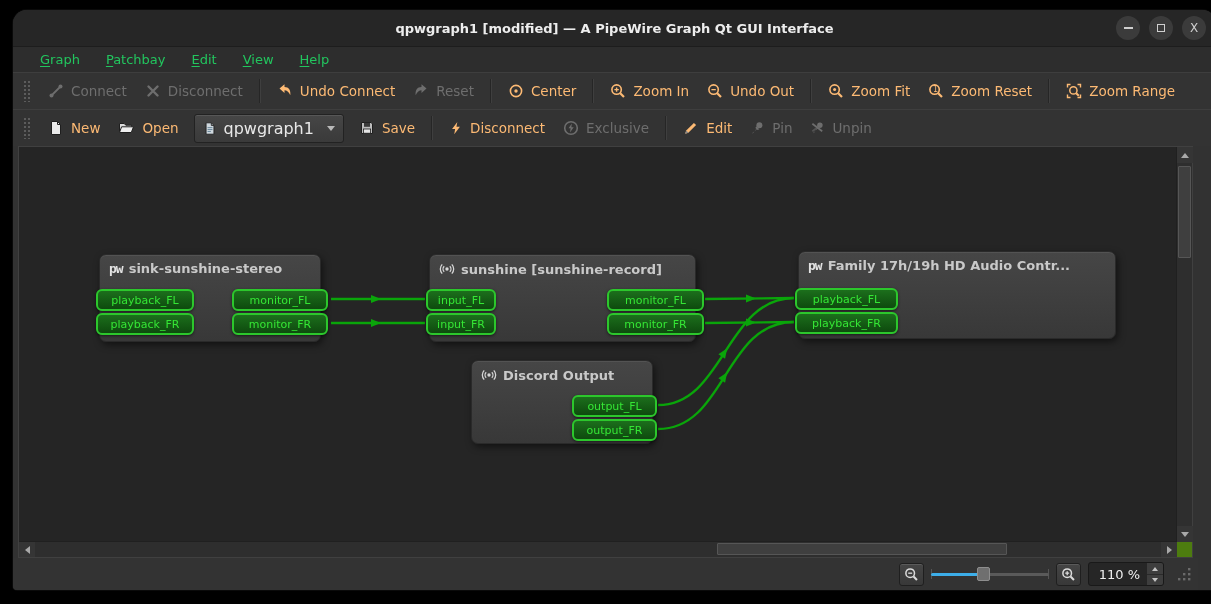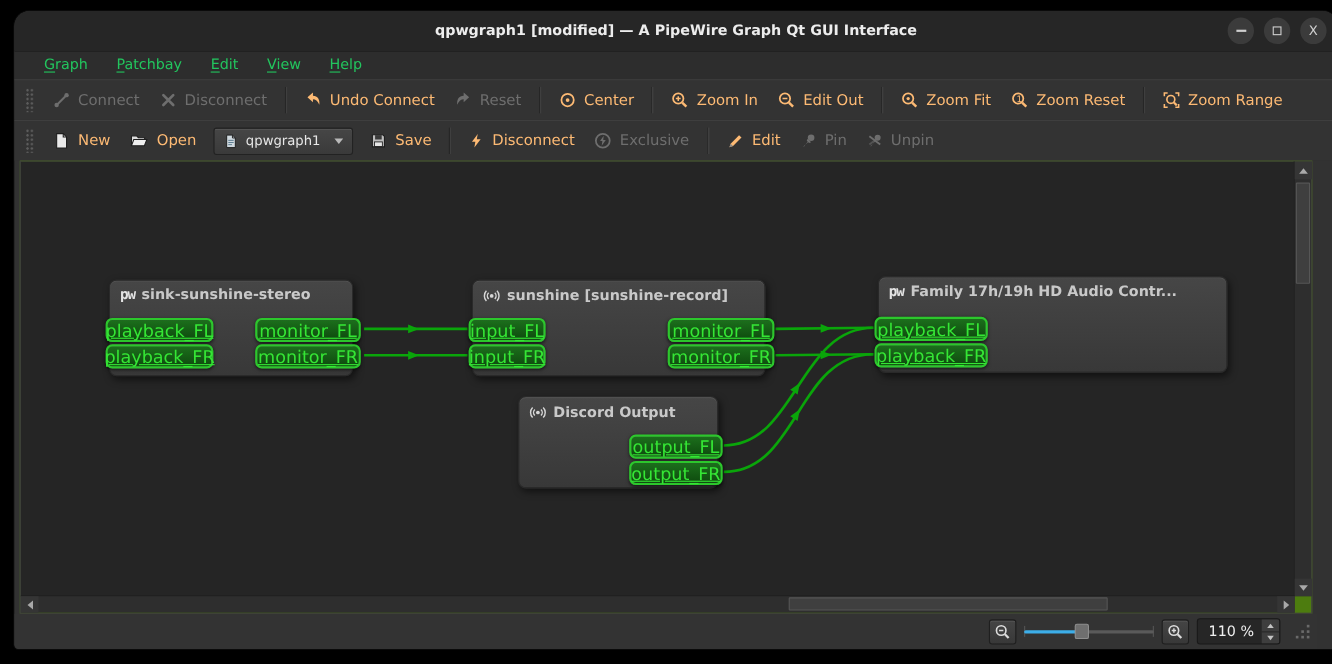--- a/index.html
+++ b/index.html
@@ -32,40 +32,40 @@
                background-image:radial-gradient(#5c5c5c 1px, transparent 1.2px);
                background-size:4px 4px; }
   .tb-btn { display:flex; align-items:center; gap:7px; padding:6px 9px; font-size:13.5px; color:#fdba74;
             border-radius:3px; white-space:nowrap; }
   .tb-btn.disabled { color:#6e6e6e; }
   .tb-btn svg { flex:0 0 auto; }
   .tb-sep { width:2px; height:24px; margin:0 7px;
             background:linear-gradient(to right,#262626 50%,#3f3f3f 50%); }
   .combobox { display:flex; align-items:center; gap:7px; margin:0 6px; padding:4px 8px;
               background:linear-gradient(#464646,#3a3a3a); border:1px solid #222;
-              box-shadow:inset 0 1px 0 #575757; border-radius:3px; color:#e8e8e8; font-size:12px; }
+              box-shadow:inset 0 1px 0 #575757; border-radius:3px; color:#e8e8e8; font-size:16px; }
   .combobox .arrow { width:0; height:0; border-left:4.5px solid transparent; border-right:4.5px solid transparent;
                      border-top:5px solid #b9b9b9; margin-left:6px; }
 
   
   .canvas-frame { position:absolute; left:5px; top:136px; width:1175px; height:412px;
                   background:#4d7c0f; border:1px solid #404040; }
   .canvas { position:absolute; left:0; top:0; width:1158px; height:395px; background:#252525; overflow:hidden; }
   .wires { position:absolute; left:0; top:0; }
 
   .node { position:absolute; background:linear-gradient(#464646,#383838); border:1px solid #2a2a2a;
           border-radius:7px; box-shadow:2px 3px 7px rgba(0,0,0,.5), inset 0 1px 0 rgba(255,255,255,.07); }
   .node-title { display:flex; align-items:center; gap:6px; padding:6px 9px; color:#c9c9c9;
                 font-size:13px; font-weight:bold; white-space:nowrap; }
   .pw-glyph { font-family:"DejaVu Sans Mono","Liberation Mono",monospace; font-weight:bold;
               font-size:13px; color:#e3e3e3; letter-spacing:-1px; }
   .port { position:absolute; height:22px; border:2px solid #2cc72c; border-radius:6px;
-          background:linear-gradient(#1c6f1c,#0e4a0e); color:#35e635; font-size:16px;
+          background:linear-gradient(#1c6f1c,#0e4a0e); color:#35e635; font-size:11px;
           display:flex; align-items:center; justify-content:center;
-          box-shadow:0 1px 3px rgba(0,0,0,.55); white-space:nowrap;text-decoration:underline; }
+          box-shadow:0 1px 3px rgba(0,0,0,.55); white-space:nowrap; }
 
   
   .vscroll { position:absolute; right:0; top:0; width:16px; height:395px; background:#2e2e2e; border-left:1px solid #202020; }
   .hscroll { position:absolute; left:0; bottom:0; width:1158px; height:16px; background:#2e2e2e; border-top:1px solid #202020; }
   .sb-thumb { position:absolute; background:#3f3f3f; border:1px solid #565656; border-radius:1px; }
   .sb-arrow { position:absolute; width:16px; height:16px; display:flex; align-items:center; justify-content:center; background:#353535; }
   .tri-up    { width:0;height:0;border-left:4px solid transparent;border-right:4px solid transparent;border-bottom:5px solid #a9a9a9; }
   .tri-down  { width:0;height:0;border-left:4px solid transparent;border-right:4px solid transparent;border-top:5px solid #a9a9a9; }
   .tri-left  { width:0;height:0;border-top:4px solid transparent;border-bottom:4px solid transparent;border-right:5px solid #a9a9a9; }
   .tri-right { width:0;height:0;border-top:4px solid transparent;border-bottom:4px solid transparent;border-left:5px solid #a9a9a9; }
@@ -177,21 +177,21 @@
           </svg>
         <span>Zoom In</span>
       </div>
 
       <div class="tb-btn">
         <svg width="16" height="16" viewBox="0 0 16 16" fill="none" stroke="currentColor">
             <circle cx="6.6" cy="6.6" r="4.7" stroke-width="1.6"></circle>
             <path d="M10.2 10.2 L14 14" stroke-width="2.2"></path>
             <path d="M4.4 6.6 H8.8" stroke-width="1.4"></path>
           </svg>
-        <span>Edit Out</span>
+        <span>Undo Out</span>
       </div>
 
       <div class="tb-sep"></div>
 
       <div class="tb-btn">
         <svg width="16" height="16" viewBox="0 0 16 16" fill="none" stroke="currentColor">
             <circle cx="6.6" cy="6.6" r="4.7" stroke-width="1.6"></circle>
             <path d="M10.2 10.2 L14 14" stroke-width="2.2"></path>
             <circle cx="6.6" cy="6.6" r="1.5" fill="currentColor" stroke="none"></circle>
           </svg>

